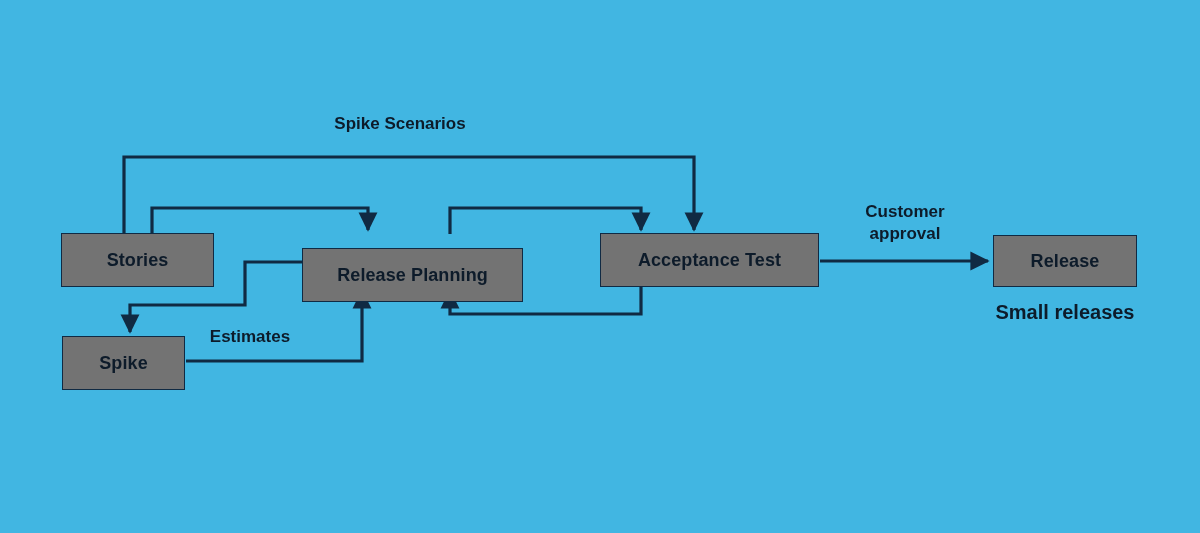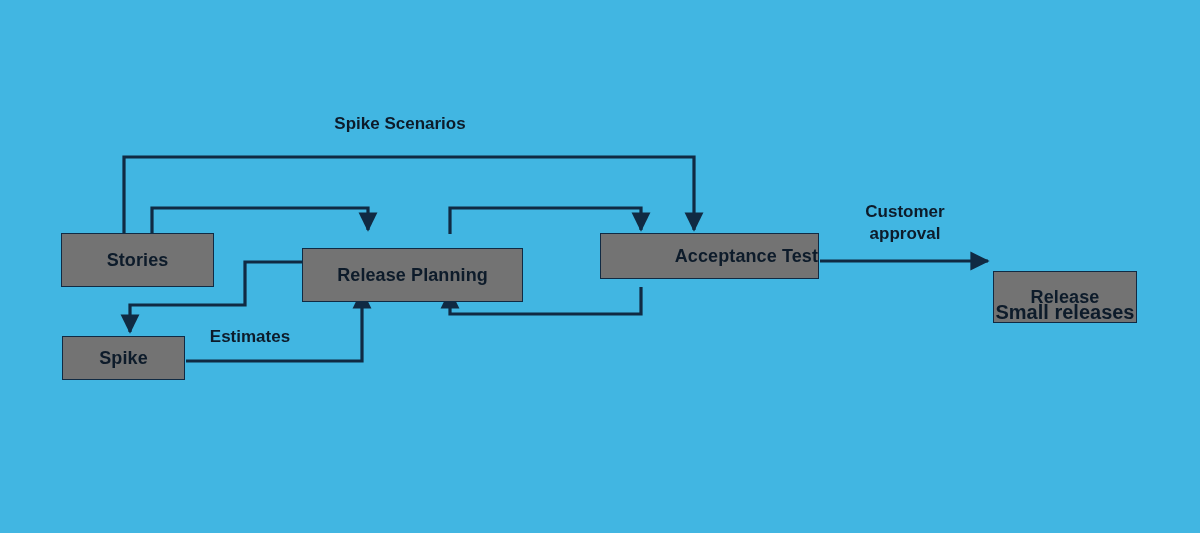--- a/index.html
+++ b/index.html
@@ -81,33 +81,33 @@
       <path d="M 186 361 L 362 361 L 362 291" marker-end="url(#arrow)"></path>
 
       <path d="M 820 261 L 988 261" marker-end="url(#arrow)"></path>
     </g>
   </svg>
 
   <div class="node-box" style="left:61px; top:233px; width:153px; height:54px;">
     <span>Stories</span>
   </div>
 
-  <div class="node-box" style="left:62px; top:336px; width:123px; height:44px;">
+  <div class="node-box" style="left:62px; top:336px; width:123px; height:54px;">
     <span>Spike</span>
   </div>
 
   <div class="node-box" style="left:302px; top:248px; width:221px; height:54px;">
     <span>Release Planning</span>
   </div>
 
-  <div class="node-box" style="left:600px; top:233px; width:219px; height:46px;justify-content:flex-end;">
+  <div class="node-box" style="left:600px; top:233px; width:219px; height:54px;">
     <span>Acceptance Test</span>
   </div>
 
-  <div class="node-box" style="left:993px; top:235px; width:144px; height:52px;margin-top:36px;">
+  <div class="node-box" style="left:993px; top:235px; width:144px; height:52px;">
     <span>Release</span>
   </div>
 
   <div class="edge-label" style="left:300px; top:113px; width:200px;">Spike Scenarios</div>
 
 
 
   <div class="edge-label" style="left:150px; top:326px; width:200px;">Estimates</div>
 
   <div class="edge-label" style="left:805px; top:201px; width:200px;">Customer

